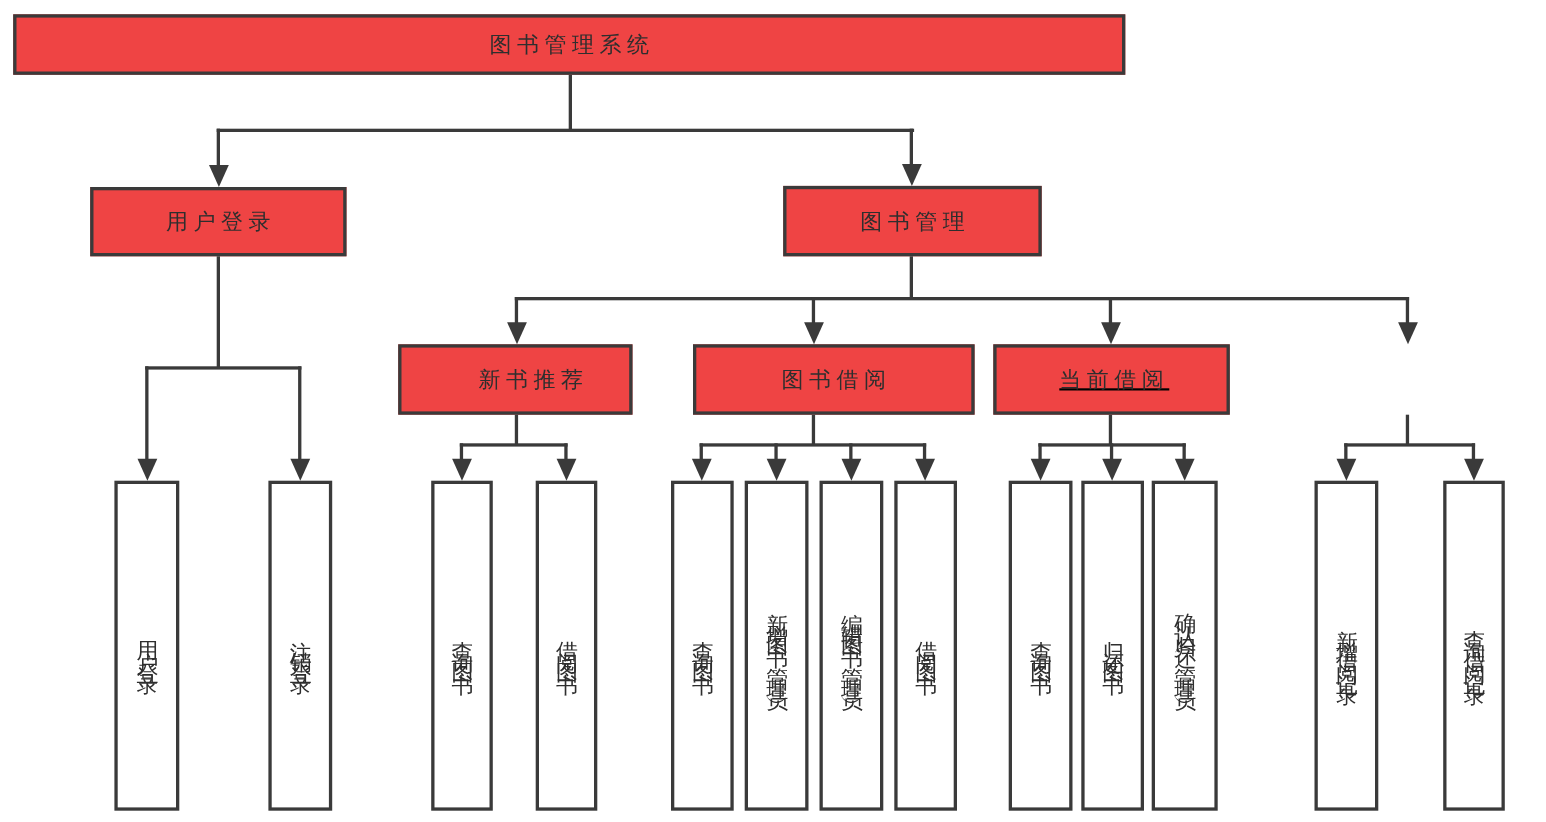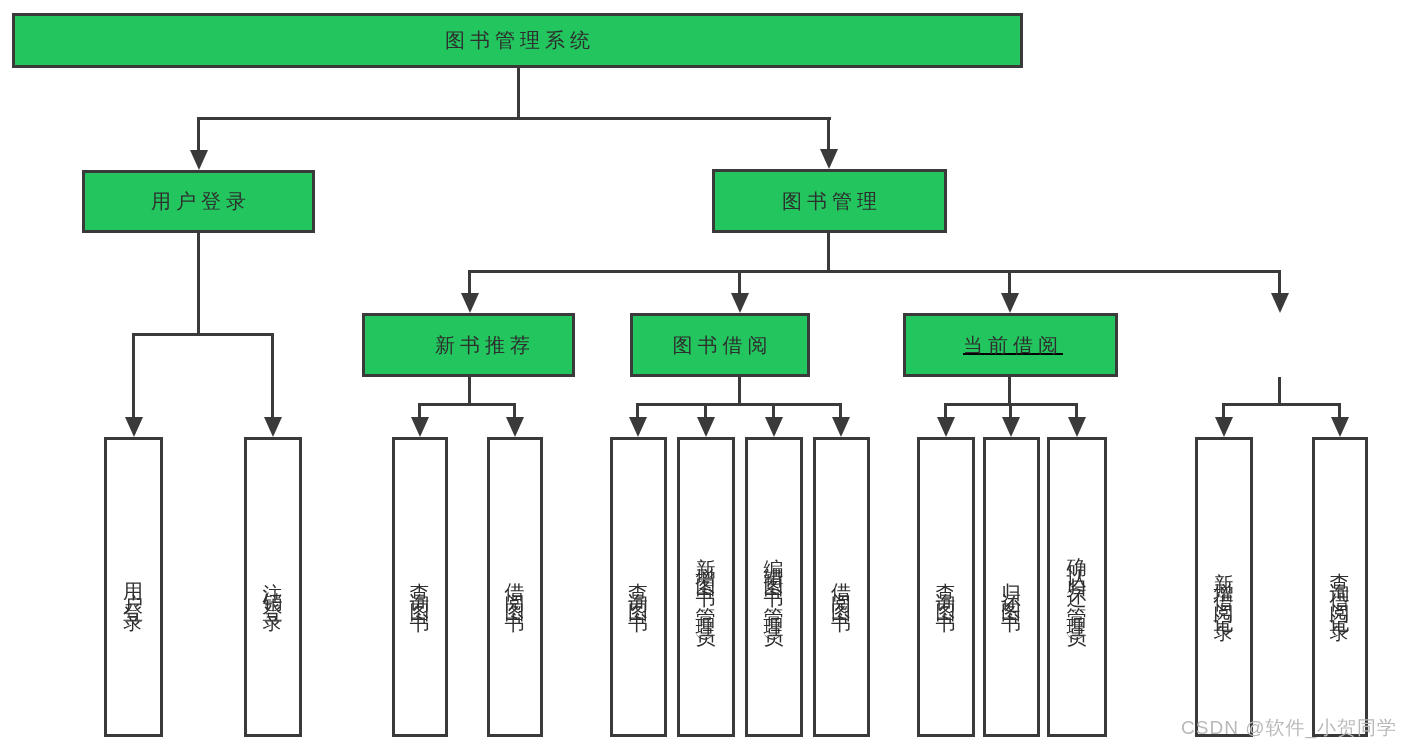--- a/index.html
+++ b/index.html
@@ -8,21 +8,21 @@
     width: 1405px;
     height: 747px;
     background: #ffffff;
     font-family: "Liberation Sans", "DejaVu Sans", sans-serif;
     overflow: hidden;
   }
   
   .hbox {
     position: absolute;
     box-sizing: border-box;
-    background: #22c55e;
+    background: #ef4444;
     border: 3px solid #3a3a3a;
     display: flex;
     align-items: center;
     justify-content: center;
   }
   .hbox .label {
     font-size: 20px;
     letter-spacing: 5px;
     color: #2e2e2e;
     white-space: nowrap;
@@ -83,21 +83,21 @@
   </div>
 
   <div class="hbox" style="left:712px; top:169px; width:235px; height:64px;text-align:right;">
     <span class="label">图书管理</span>
   </div>
 
   <div class="hbox" style="left:362px; top:313px; width:213px; height:64px;padding-left:28px;">
     <span class="label">新书推荐</span>
   </div>
 
-  <div class="hbox" style="left:630px; top:313px; width:180px; height:64px;">
+  <div class="hbox" style="left:630px; top:313px; width:256px; height:64px;">
     <span class="label">图书借阅</span>
   </div>
 
   <div class="hbox" style="left:903px; top:313px; width:215px; height:64px;text-decoration:underline;">
     <span class="label">当前借阅</span>
   </div>
 
 
   <div class="vbox" style="left:104px; width:59px;">
     <span class="vlabel">用户登录</span>
@@ -195,15 +195,14 @@
   <div class="vline" style="left:1075px; top:403px; height:16px;"></div>
   <div class="ahead" style="left:1068px; top:417px;"></div>
 
   <div class="vline" style="left:1278px; top:377px; height:28px;"></div>
   <div class="hline" style="left:1222px; top:403px; width:119px;"></div>
   <div class="vline" style="left:1222px; top:403px; height:16px;"></div>
   <div class="ahead" style="left:1215px; top:417px;"></div>
   <div class="vline" style="left:1338px; top:403px; height:16px;"></div>
   <div class="ahead" style="left:1331px; top:417px;"></div>
 
-  <div class="watermark">CSDN @软件_小贺同学</div>
 
 </div>
 
 </body></html>

